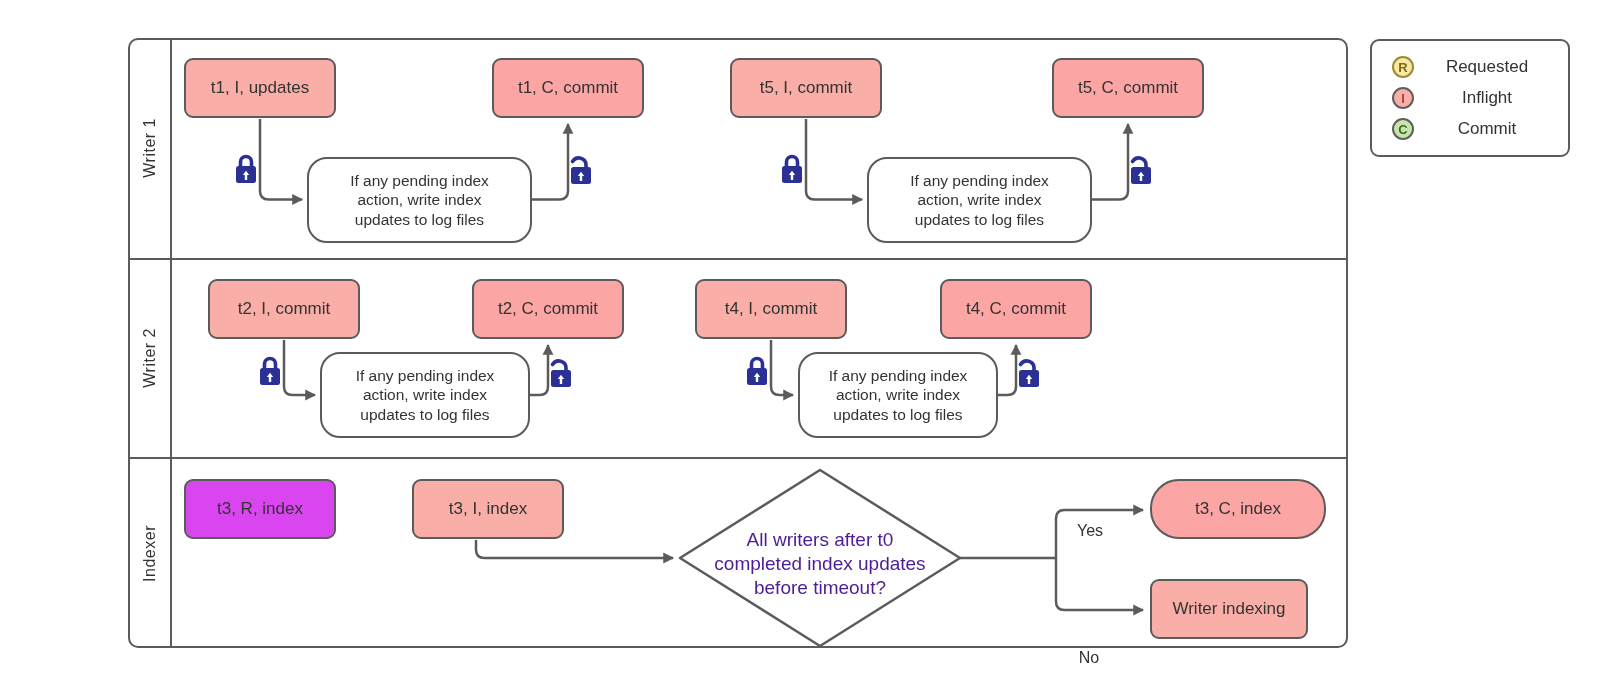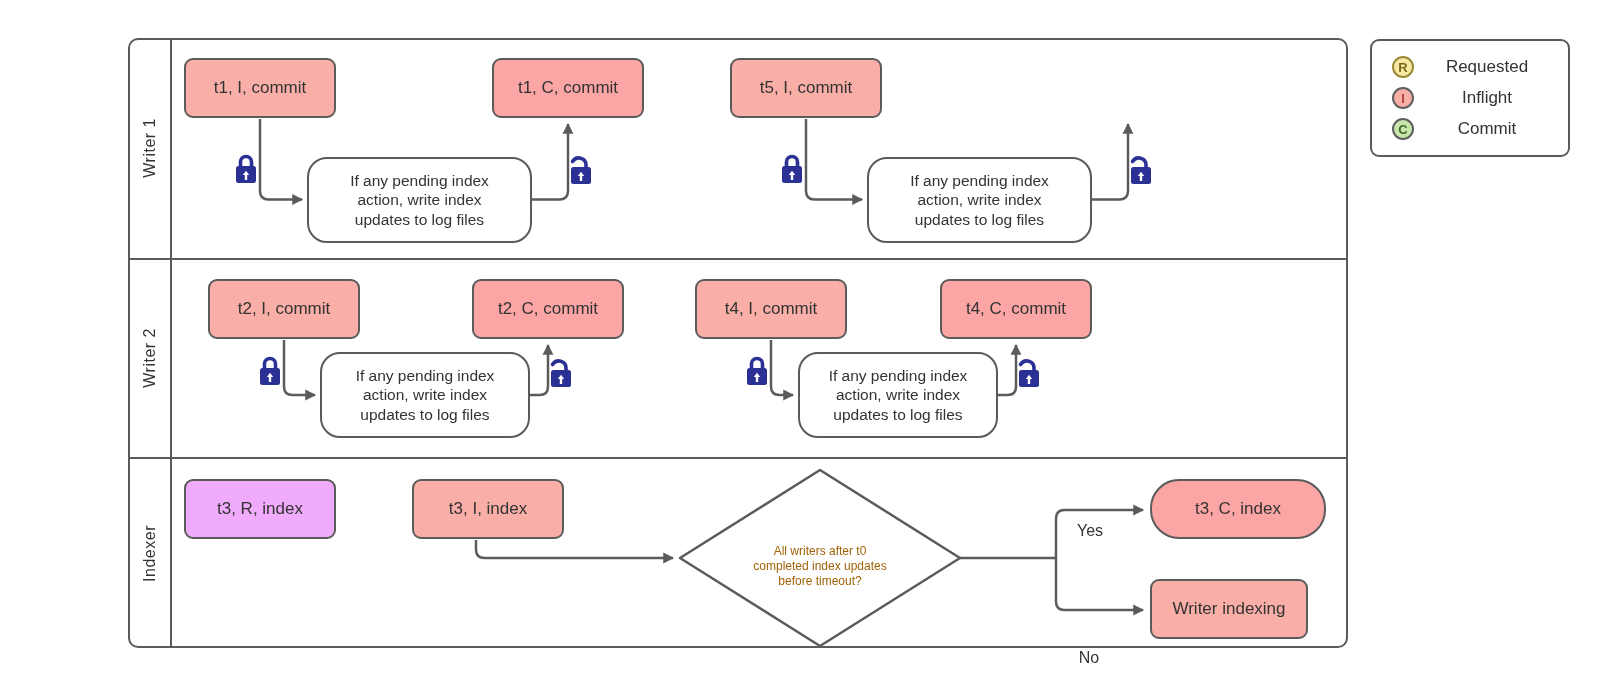--- a/index.html
+++ b/index.html
@@ -15,26 +15,26 @@
   .hdiv{position:absolute;left:129px;width:1219px;height:2px;background:#5B5B5B;}
   .lane-label{position:absolute;left:128px;width:44px;display:flex;align-items:center;justify-content:center;
               font-size:16px;color:#333;}
   .lane-label span{writing-mode:vertical-rl;transform:rotate(180deg);letter-spacing:.5px;}
   
   .node{position:absolute;box-sizing:border-box;border:2.5px solid #5B5B5B;border-radius:9px;
         display:flex;align-items:center;justify-content:center;text-align:center;
         font-size:17px;color:#333;width:152px;height:60px;background:#fff;}
   .inflight{background:#F9AFA7;}
   .commit{background:#fca5a5;}
-  .requested{background:#f0abfc;}
+  .requested{background:#d946ef;}
   .proc{position:absolute;box-sizing:border-box;border:2.5px solid #5B5B5B;border-radius:20px;background:#fff;
         display:flex;align-items:center;justify-content:center;text-align:center;
         font-size:15.5px;line-height:1.24;color:#333;white-space:pre-line;height:86px;}
   .diamond-text{position:absolute;left:700px;top:528px;width:240px;text-align:center;
-                font-size:12px;line-height:1.26;color:#a16207;white-space:pre-line;margin-top:16px;}
+                font-size:19px;line-height:1.26;color:#4c1d95;white-space:pre-line;}
   .branch-label{position:absolute;font-size:16px;color:#333;width:60px;text-align:center;margin-top:36px;}
   
   .legend{position:absolute;left:1370px;top:39px;width:200px;height:118px;box-sizing:border-box;
           border:2px solid #5B5B5B;border-radius:9px;background:#fff;
           display:flex;flex-direction:column;justify-content:space-evenly;padding:6px 12px 6px 20px;}
   .legend-row{display:flex;align-items:center;gap:4px;}
   .legend-dot{width:22px;height:22px;border-radius:50%;box-sizing:border-box;flex:0 0 auto;
               display:flex;align-items:center;justify-content:center;font-size:13px;font-weight:bold;}
   .dot-r{background:#F7E9A3;border:2px solid #9B8A33;color:#7B6914;}
   .dot-i{background:#F9AFA7;border:2px solid #5F5F5F;color:#B0443C;}
@@ -100,26 +100,27 @@
   <div class="lane-label" style="top:38px;height:220px;">
     <span>Writer 1</span>
   </div>
   <div class="lane-label" style="top:259px;height:198px;">
     <span>Writer 2</span>
   </div>
   <div class="lane-label" style="top:458px;height:190px;">
     <span>Indexer</span>
   </div>
 
-  <div class="node inflight" style="left:184px;top:58px;">t1, I, commit</div>
+  <div class="node inflight" style="left:184px;top:58px;">t1, I, updates</div>
   <div class="node commit" style="left:492px;top:58px;">t1, C, commit</div>
   <div class="proc" style="left:307px;top:157px;width:225px;">If any pending index
 action, write index
 updates to log files</div>
   <div class="node inflight" style="left:730px;top:58px;">t5, I, commit</div>
+  <div class="node commit" style="left:1052px;top:58px;">t5, C, commit</div>
   <div class="proc" style="left:867px;top:157px;width:225px;">If any pending index
 action, write index
 updates to log files</div>
 
   <div class="node inflight" style="left:208px;top:279px;">t2, I, commit</div>
   <div class="node commit" style="left:472px;top:279px;">t2, C, commit</div>
   <div class="proc" style="left:320px;top:352px;width:210px;">If any pending index
 action, write index
 updates to log files</div>
   <div class="node inflight" style="left:695px;top:279px;">t4, I, commit</div>

